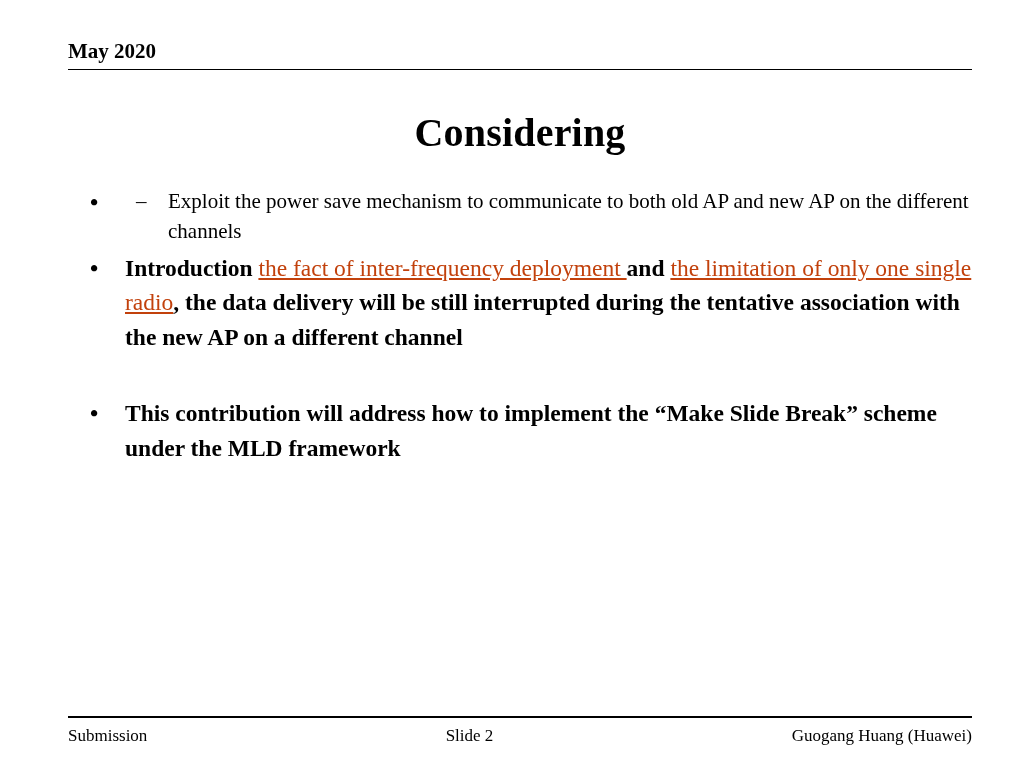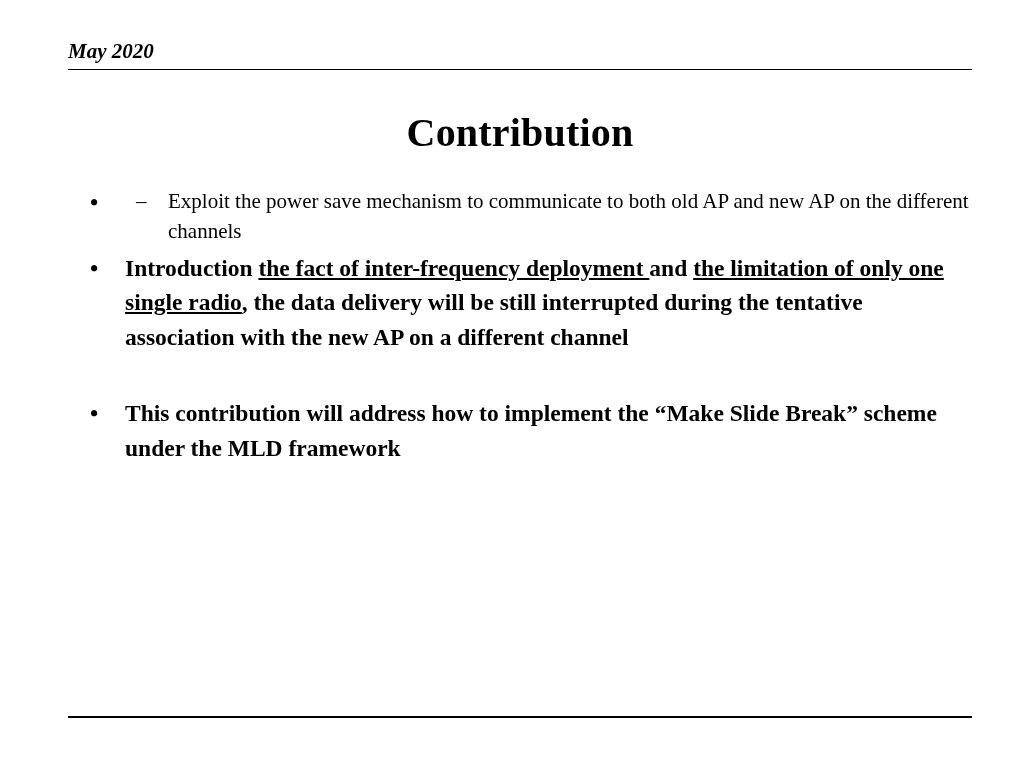--- a/index.html
+++ b/index.html
@@ -25,21 +25,20 @@
   
   .header {
     position: absolute;
     left: 68px;
     top: 40px;
     width: 904px;
     height: 30px;
     display: flex;
     justify-content: space-between;
     align-items: flex-start;
-    font-style: italic;
   }
   .header-text {
     font-size: 21px;
     font-weight: bold;
     line-height: 1.05;
     white-space: nowrap;
   }
   .header-rule {
     position: absolute;
     left: 68px;
@@ -103,24 +102,24 @@
     font-weight: normal;
     line-height: 1.42;
   }
 
   .gap {
     height: 40px;
   }
 
   a.link,
   .link {
-    color: #000000;
+    color: #c2410c;
     text-decoration: underline;
     text-underline-offset: 2px;
-    font-weight: bold;
+    font-weight: normal;
   }
 
   
   .footer-rule {
     position: absolute;
     left: 68px;
     top: 716px;
     width: 904px;
     height: 0;
     border-top: 2.2px solid #000000;
@@ -143,21 +142,21 @@
 </head>
 <body>
 
 <div class="slide">
 
   <div class="header">
     <div class="header-text">May 2020</div>
   </div>
   <div class="header-rule"></div>
 
-  <div class="title">Contribution</div>
+  <div class="title">Considering</div>
 
   <div class="body">
 
     <div class="bullet">
       <span class="marker">•</span>
     </div>
 
     <div class="subbullet">
       <span class="marker">–</span>
       <span>Exploit the power save mechanism to communicate to both old AP and new AP on the different channels</span>
@@ -171,14 +170,19 @@
     <div class="gap"></div>
 
     <div class="bullet">
       <span class="marker">•</span>
       <span>This contribution will address how to implement the “Make Slide Break” scheme under the MLD framework</span>
     </div>
 
   </div>
 
   <div class="footer-rule"></div>
+  <div class="footer">
+    <div class="footer-left">Submission</div>
+    <div class="footer-center">Slide 2</div>
+    <div class="footer-right">Guogang Huang (Huawei)</div>
+  </div>
 
 </div>
 
 </body></html>

